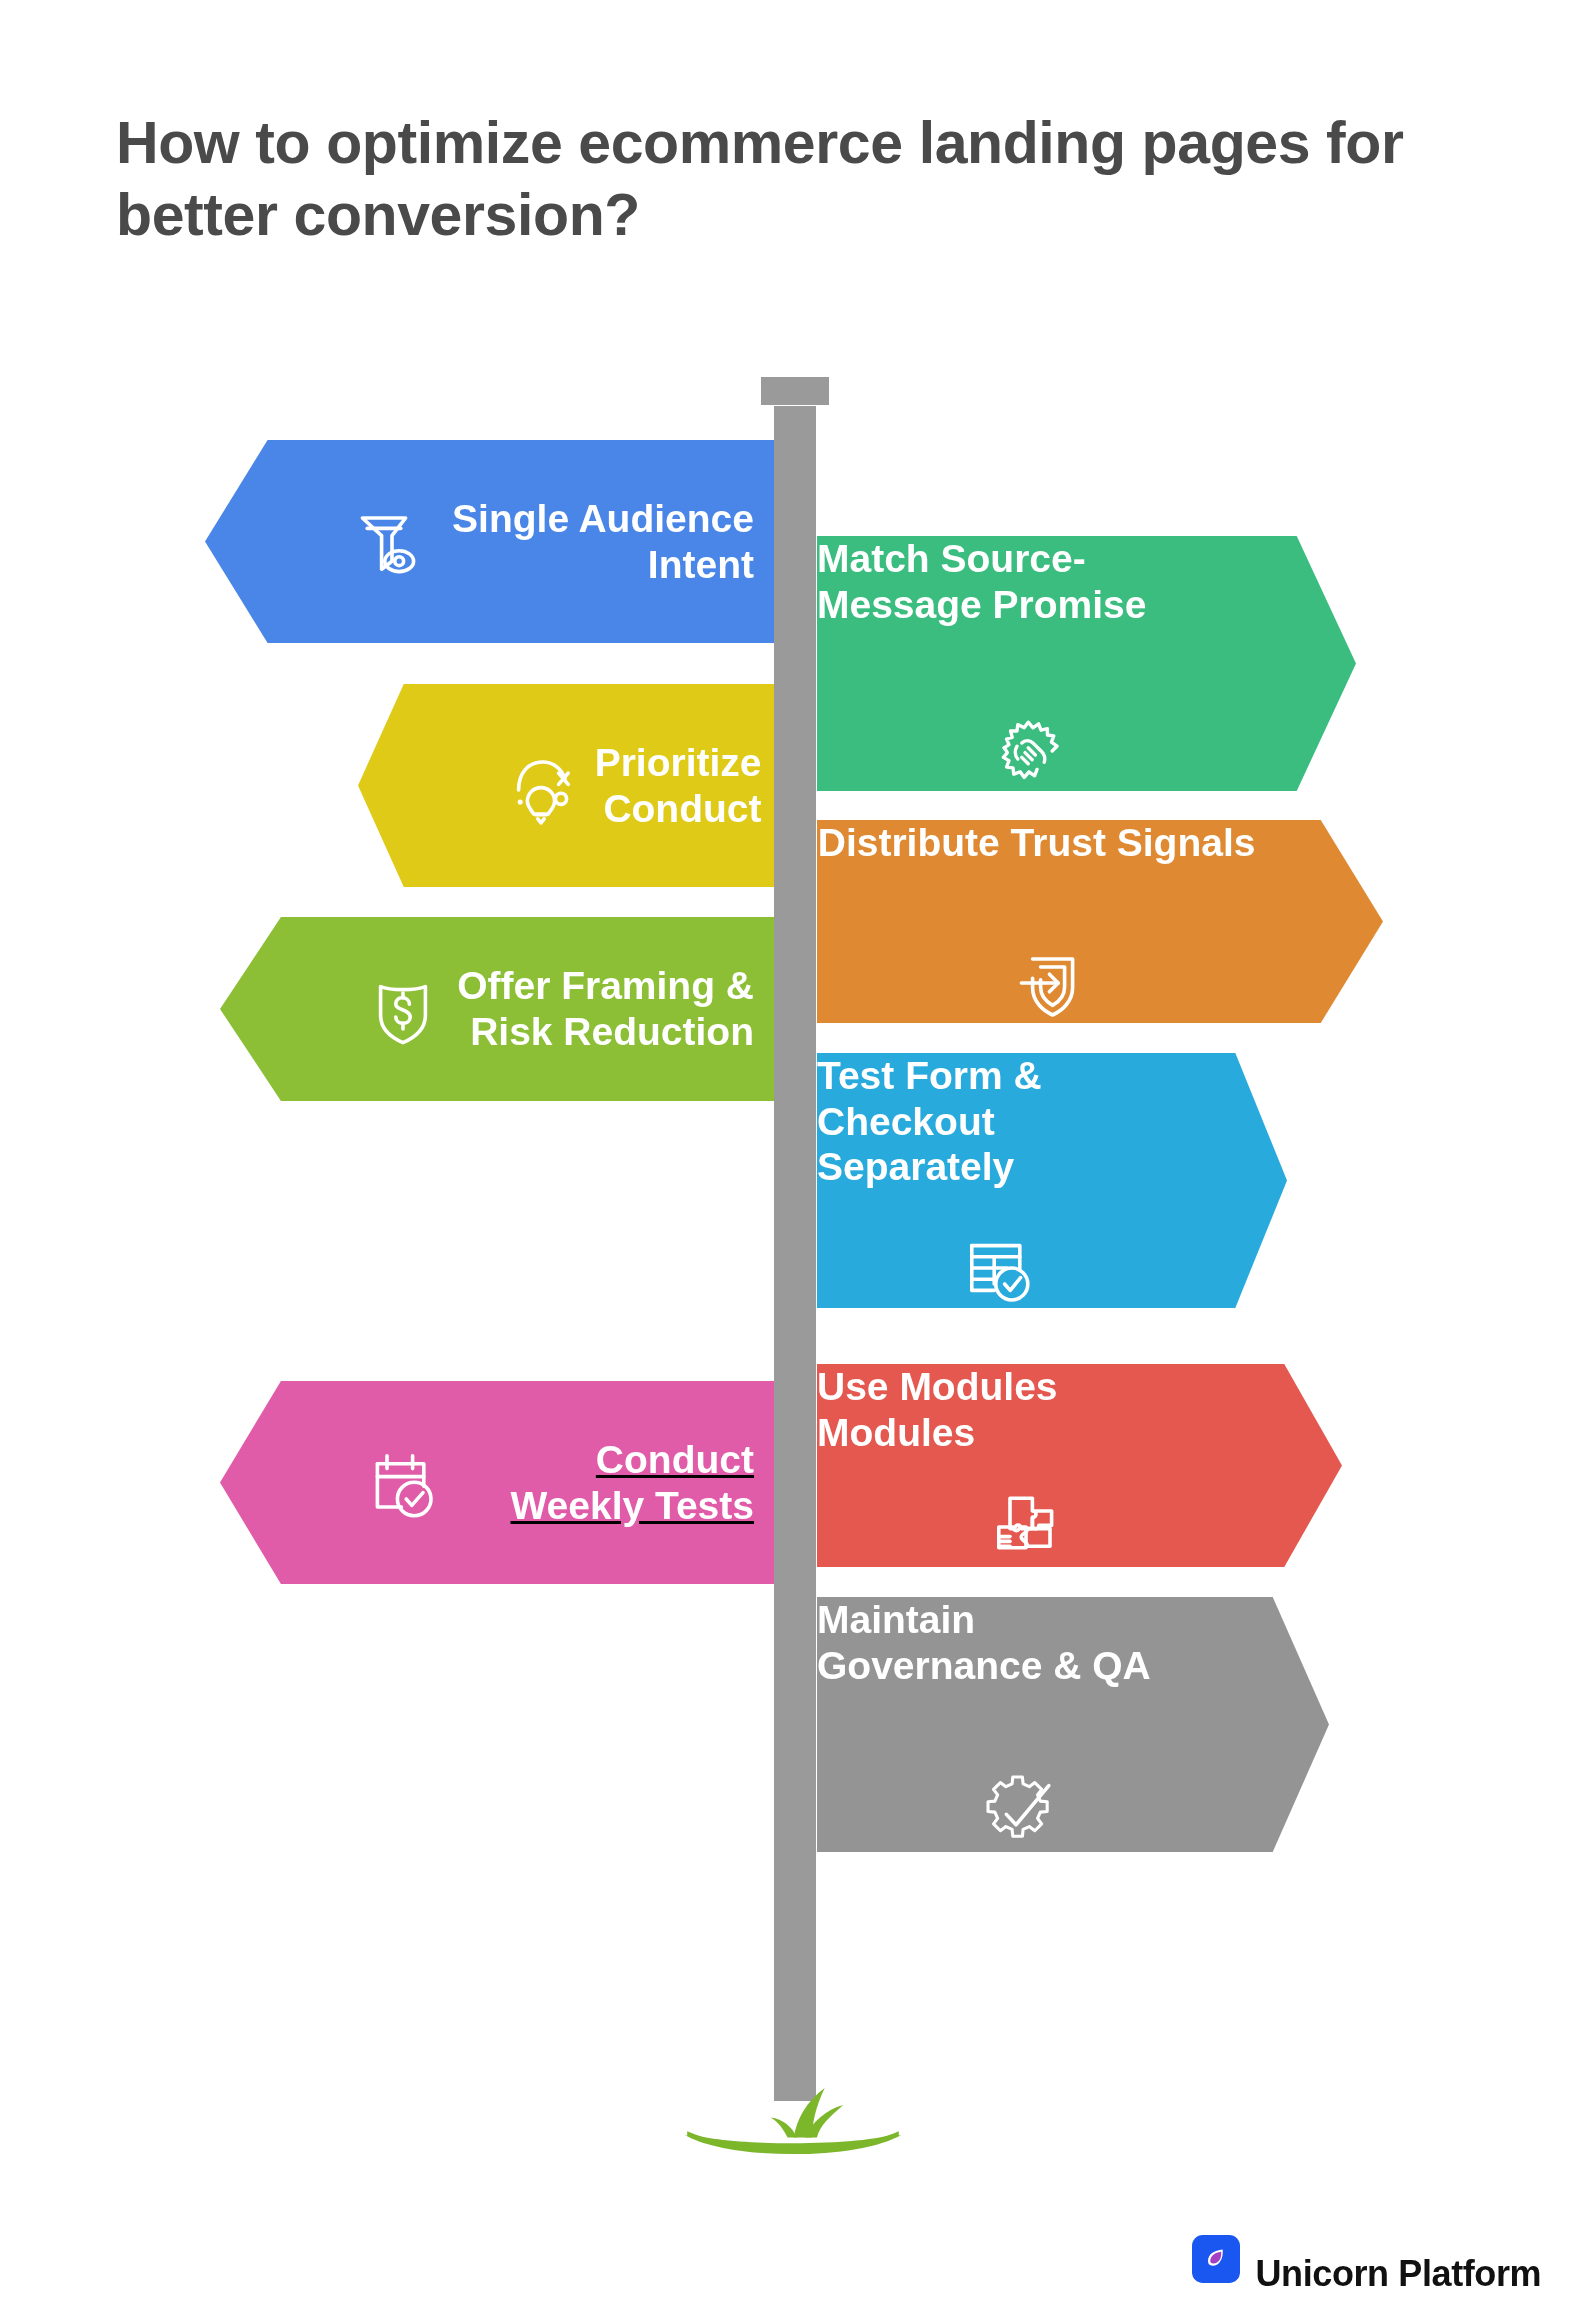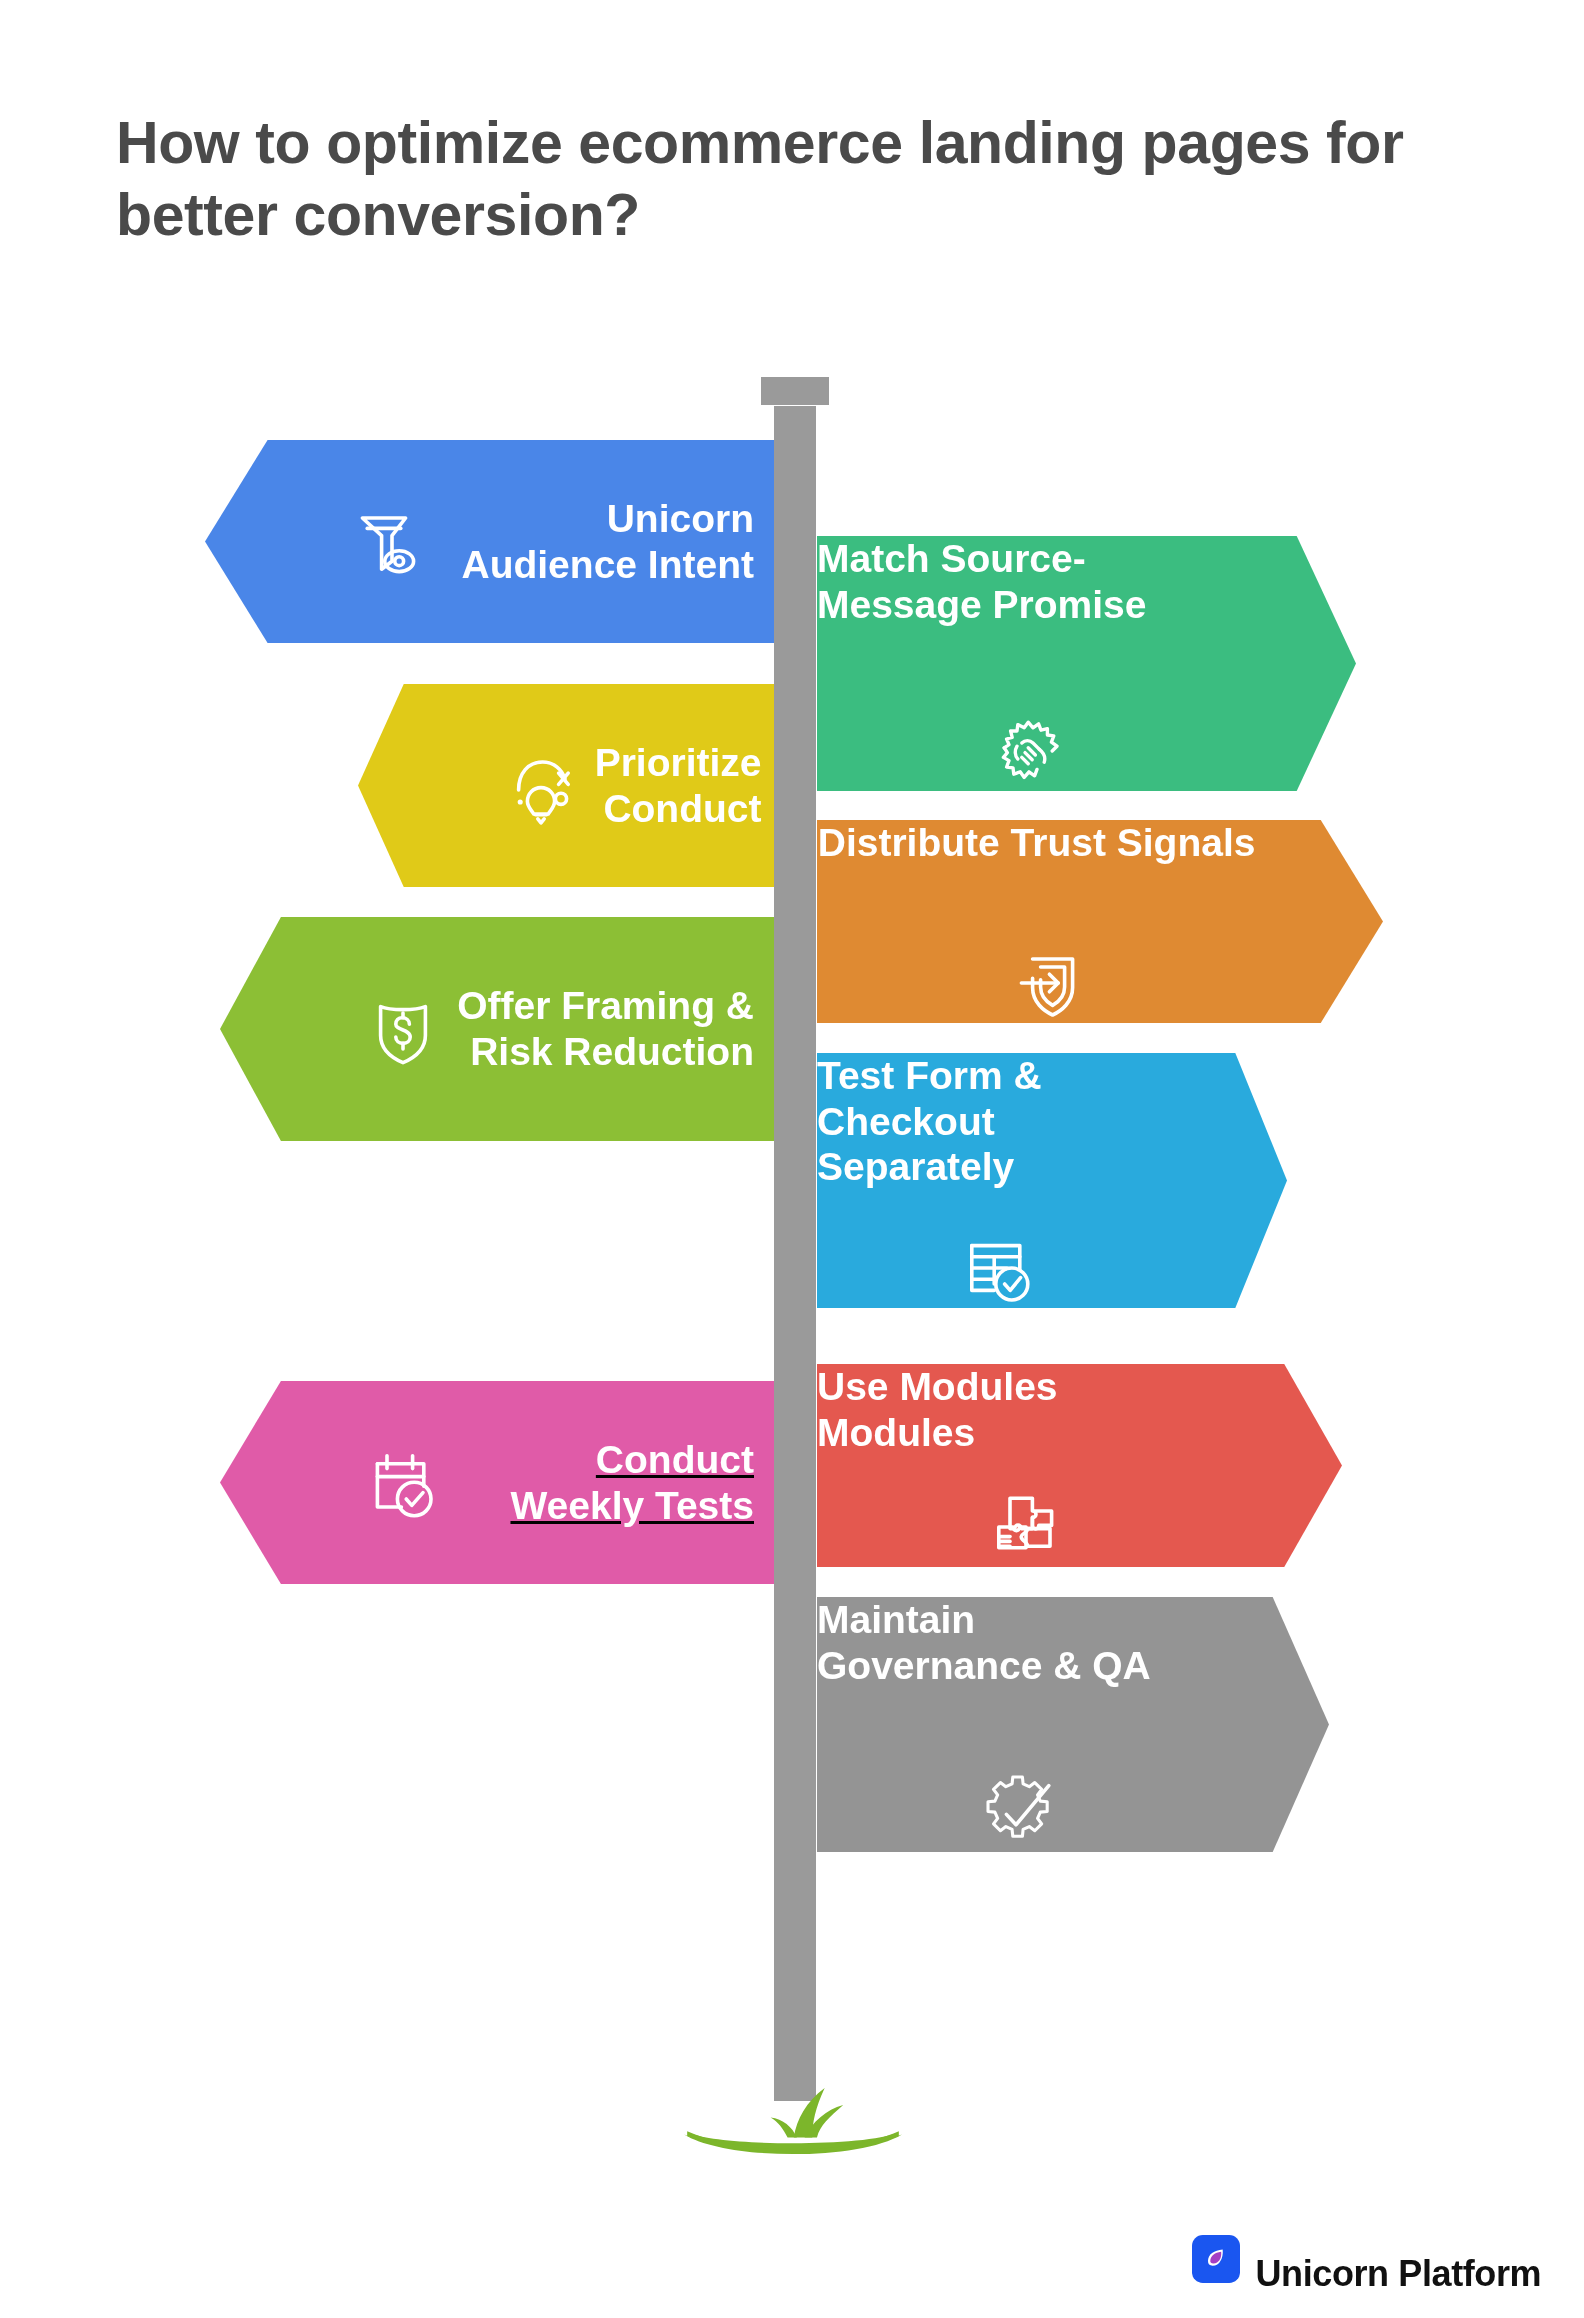--- a/index.html
+++ b/index.html
@@ -152,40 +152,40 @@
 
   <div class="sign sign-left" style="left:205px; top:440px; width:569px; height:203px; background:#4a86e8;">
     <span class="sign-icon">
       <svg viewBox="0 0 100 100" fill="none" stroke="#ffffff" stroke-width="4.5" stroke-linecap="round" stroke-linejoin="round">
         <path d="M18 20 H72 L55 42 V74 L42 84 V42 Z"></path>
         <path d="M24 33 H66"></path>
         <ellipse cx="64" cy="74" rx="18" ry="13"></ellipse>
         <circle cx="64" cy="74" r="5.5"></circle>
       </svg>
     </span>
-    <span class="sign-label">Unicorn Audience Intent</span>
+    <span class="sign-label">Single Audience Intent</span>
   </div>
 
   <div class="sign sign-left" style="left:358px; top:684px; width:416px; height:203px; background:#e0ca18;">
     <span class="sign-icon">
       <svg viewBox="0 0 100 100" fill="none" stroke="#ffffff" stroke-width="4.5" stroke-linecap="round" stroke-linejoin="round">
         <path d="M50 52 C40 52 33 60 33 69 C33 76 38 80 41 85 L59 85 C62 80 67 76 67 69 C67 60 60 52 50 52 Z"></path>
         <path d="M43 86 H57"></path>
         <path d="M46 91 L50 96 L54 91"></path>
         <path d="M22 55 C22 34 34 20 52 20 C66 20 76 29 80 41"></path>
         <path d="M72 34 L84 48"></path>
         <path d="M84 34 L72 48"></path>
         <circle cx="75" cy="66" r="7"></circle>
         <circle cx="24" cy="70" r="3.2" fill="#ffffff" stroke="none"></circle>
       </svg>
     </span>
     <span class="sign-label">Prioritize Conduct</span>
   </div>
 
-  <div class="sign sign-left" style="left:220px; top:917px; width:554px; height:224px; background:#8cbf35;">
+  <div class="sign sign-left" style="left:220px; top:917px; width:554px; height:184px; background:#8cbf35;">
     <span class="sign-icon">
       <svg viewBox="0 0 100 100" fill="none" stroke="#ffffff" stroke-width="4.5" stroke-linecap="round" stroke-linejoin="round">
         <path d="M22 22 C34 27 66 27 78 22 L78 58 C78 76 64 86 50 92 C36 86 22 76 22 58 Z"></path>
         <path d="M58 44 C58 39 54 36 49 36 C44 36 41 39 41 44 C41 52 59 50 59 60 C59 65 55 68 50 68 C45 68 41 65 41 60"></path>
         <path d="M50 30 V36"></path>
         <path d="M50 68 V75"></path>
       </svg>
     </span>
     <span class="sign-label">Offer Framing &amp; Risk Reduction</span>
   </div>

